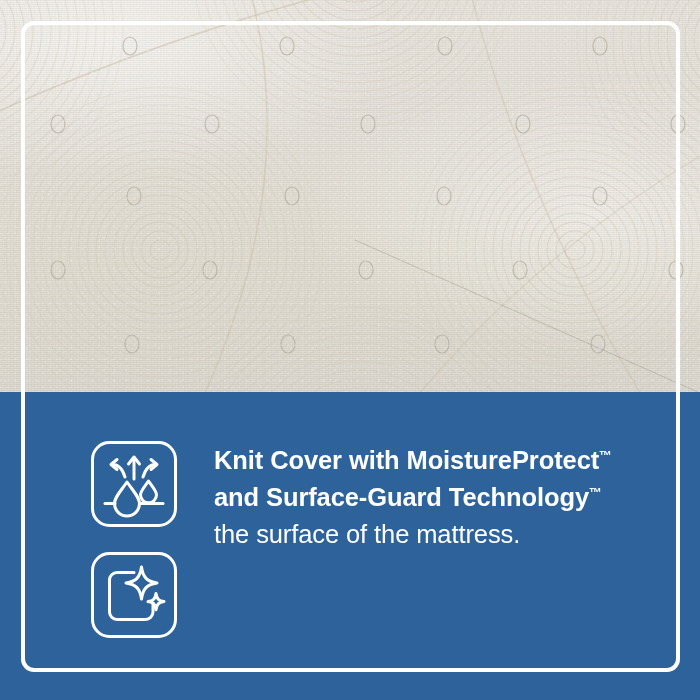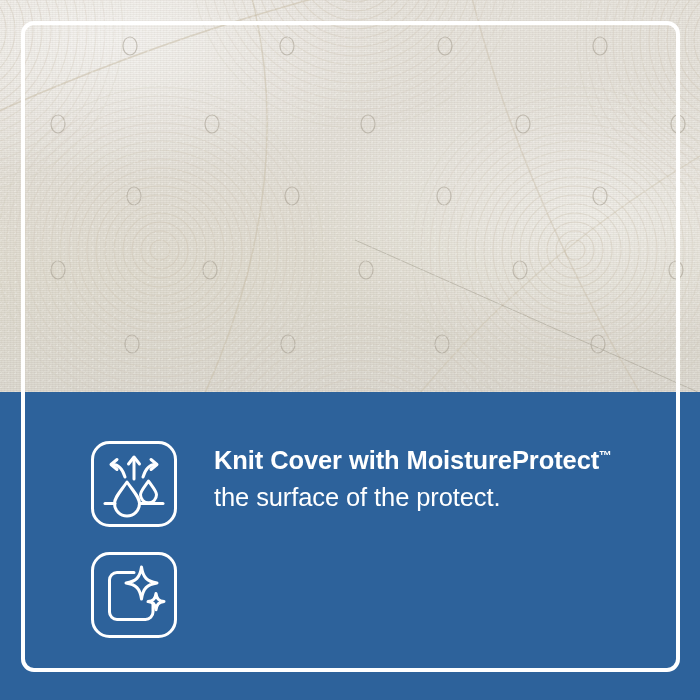--- a/index.html
+++ b/index.html
@@ -231,22 +231,25 @@
                    C65.2 53.2 63.5 51.4 58 50.6 C63.5 49.8 65.2 48 66 42.5 Z" fill="none" stroke="#ffffff" stroke-width="3" stroke-linejoin="round"></path>
         </svg>
       </div>
 
     </div>
 
     <div class="text-column">
       <div class="line bold">
         <span>Knit Cover with MoistureProtect</span><span class="tm">™</span>
       </div>
+      <div class="line bold">
+        <span>and Surface-Guard Technology</span><span class="tm">™</span>
+      </div>
       <div class="line">
-        <span>the surface of the protect.</span>
+        <span>the surface of the mattress.</span>
       </div>
     </div>
 
   </div>
 
   <div class="frame"></div>
 
 </div>
 
 </body></html>

